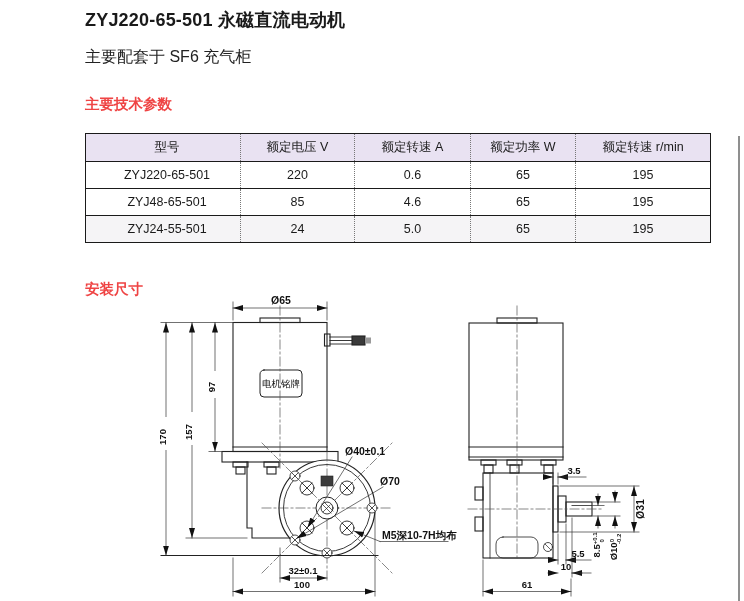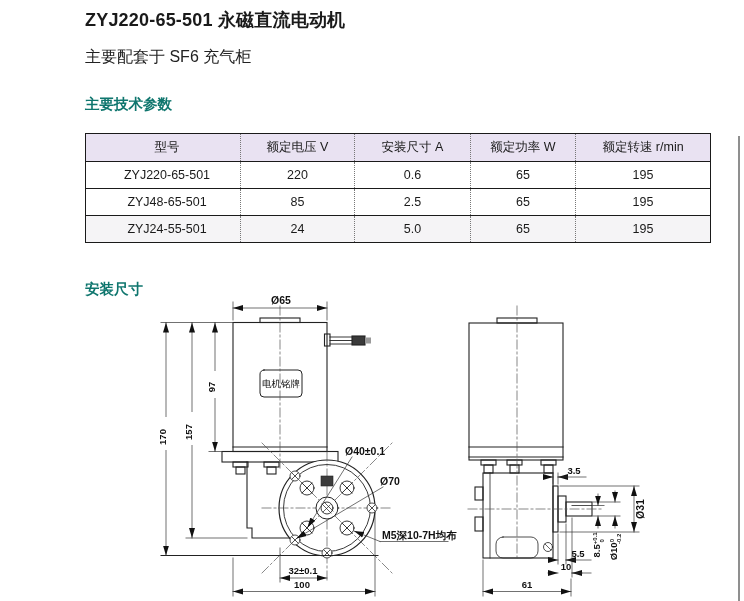--- a/index.html
+++ b/index.html
@@ -1,19 +1,19 @@
 <!DOCTYPE html>
 <html><head>
 <meta charset="utf-8">
 <style>
   html,body{margin:0;padding:0;background:#fff;}
   body{width:744px;height:601px;position:relative;font-family:"Liberation Sans",sans-serif;color:#1a1a1a;overflow:hidden;}
   .doc-title{position:absolute;left:85px;top:8px;font-size:18px;font-weight:bold;letter-spacing:0.2px;}
   .doc-subtitle{position:absolute;left:85px;top:47px;font-size:16px;color:#222;}
-  .section-heading{position:absolute;left:85px;font-size:14.5px;font-weight:bold;color:#0f766e;}
+  .section-heading{position:absolute;left:85px;font-size:14.5px;font-weight:bold;color:#ef4444;}
   .h-specs{top:95px;}
   .h-dims{top:280px;}
   table.specs{position:absolute;left:85px;top:133px;width:625px;border-collapse:collapse;table-layout:fixed;
     border:1.5px solid #1a1a1a;font-size:12.5px;}
   table.specs th, table.specs td{border-top:1px solid #1a1a1a;padding:0;height:26px;text-align:center;font-weight:normal;}
   table.specs th{height:27px;background:#e9e2f2;}
   table.specs td.model, table.specs th.model{text-align:center;padding-left:8px;}
   table.specs td+td, table.specs th+th{border-left:1px dotted #777;}
   table.specs tr.alt td{background:#f5f4f6;}
   .page-edge{position:absolute;left:738px;top:136px;width:2px;height:465px;background:#8f8f8f;}
@@ -35,35 +35,35 @@
       <col style="width:155px">
       <col style="width:114px">
       <col style="width:116px">
       <col style="width:105px">
       <col style="width:135px">
     </colgroup>
   <tbody>
       <tr>
     <th class="model" style="text-align:center">型号</th>
     <th>额定电压 V</th>
-    <th>安装尺寸 A</th>
+    <th>额定转速 A</th>
     <th>额定功率 W</th>
     <th>额定转速 r/min</th>
   </tr>
   <tr>
     <td class="model">ZYJ220-65-501</td>
     <td>220</td>
     <td>0.6</td>
     <td>65</td>
     <td>195</td>
   </tr>
   <tr>
     <td class="model">ZYJ48-65-501</td>
     <td>85</td>
-    <td>2.5</td>
+    <td>4.6</td>
     <td>65</td>
     <td>195</td>
   </tr>
   <tr class="alt">
     <td class="model">ZYJ24-55-501</td>
     <td>24</td>
     <td>5.0</td>
     <td>65</td>
     <td>195</td>
   </tr>

